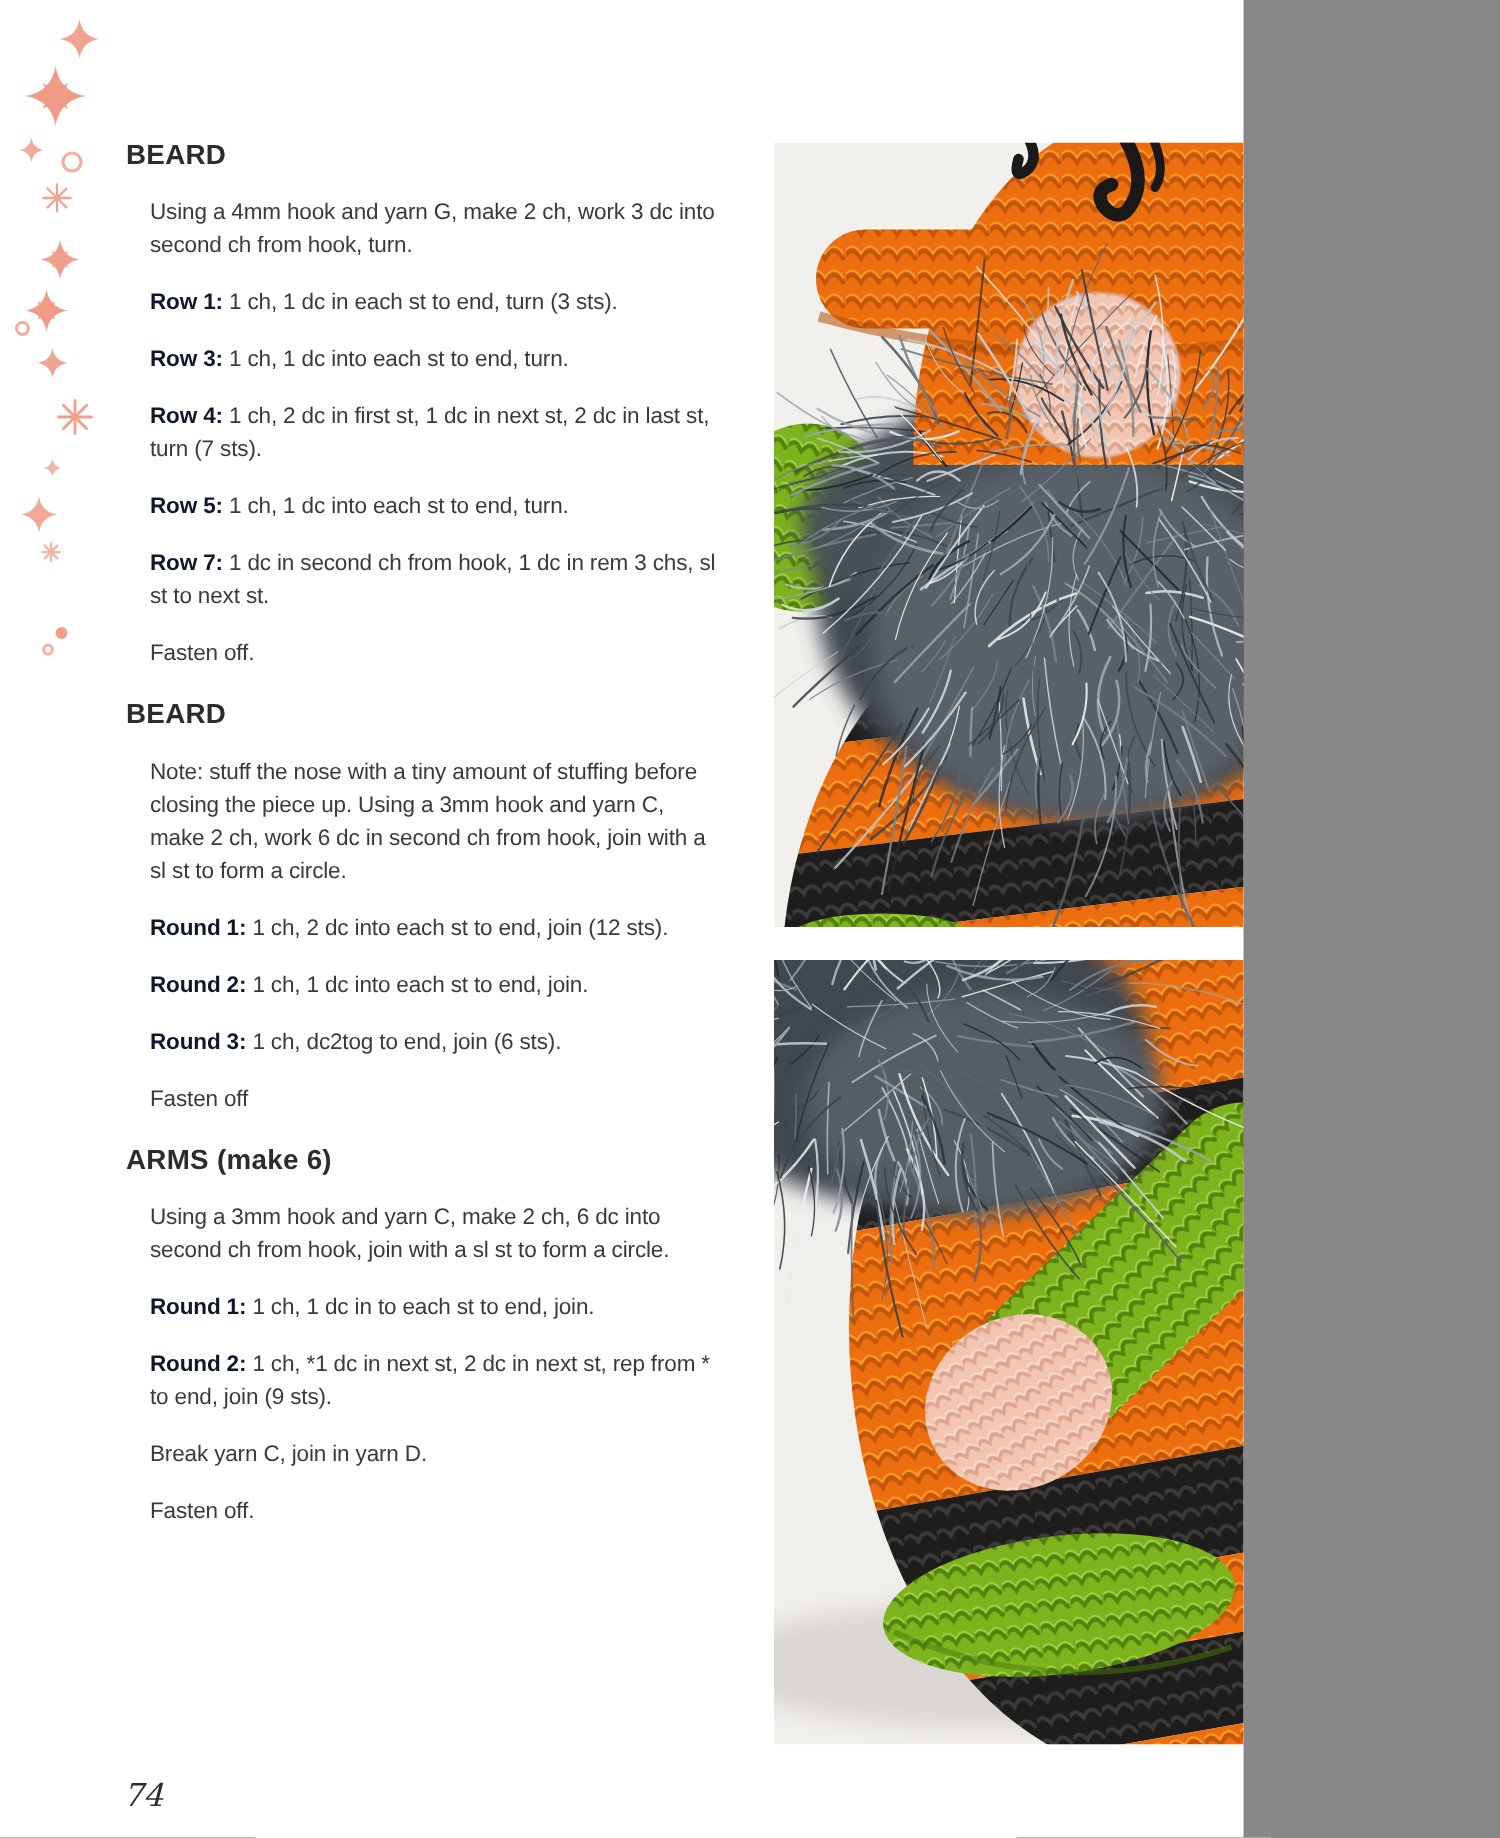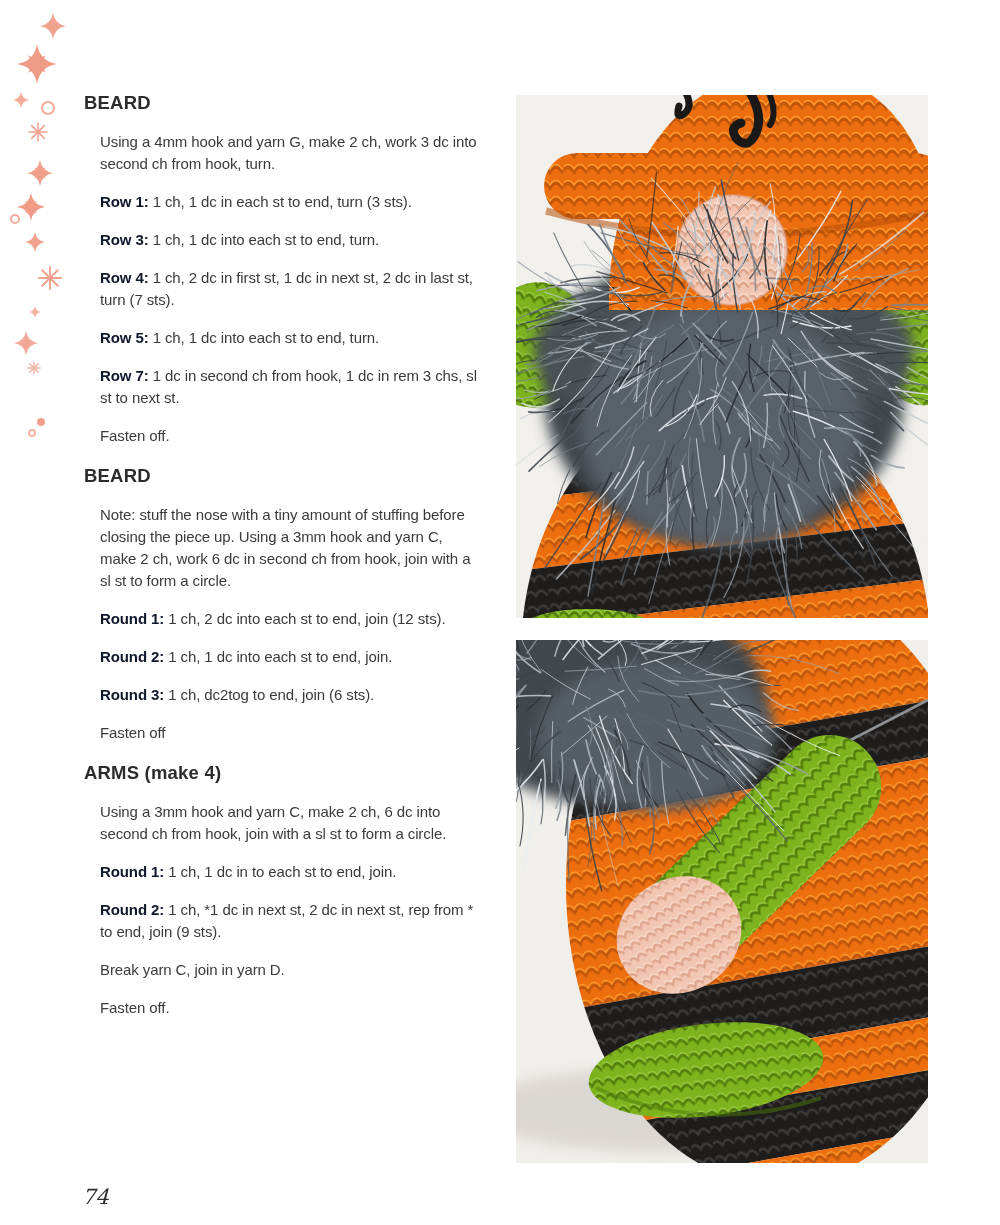--- a/index.html
+++ b/index.html
@@ -1,17 +1,17 @@
 <!DOCTYPE html>
 <html><head>
 <meta charset="utf-8">
 <style>
   html,body{margin:0;padding:0;background:#888;}
   .page{
-    position:relative;width:1000px;height:1225px;background:#ffffff;
+    position:relative;width:829px;height:1225px;background:#ffffff;
     overflow:hidden;font-family:"Liberation Sans",sans-serif;
   }
   .sparkles{position:absolute;left:0;top:0;}
   .text-col{
     position:absolute;left:84px;top:90px;width:412px;
     color:#3a3a3a;font-size:15px;line-height:22px;letter-spacing:-0.1px;
   }
   .text-col section{margin:0 0 14px 0;}
   .text-col h2{
     font-size:18.5px;line-height:25px;margin:0 0 3px 0;color:#2c2c2c;
@@ -109,21 +109,21 @@
       </section>
       <section>
         <h2>BEARD</h2>
         <p>Note: stuff the nose with a tiny amount of stuffing before closing the piece up. Using a 3mm hook and yarn C, make 2 ch, work 6 dc in second ch from hook, join with a sl st to form a circle.</p>
         <p><strong>Round 1:</strong> 1 ch, 2 dc into each st to end, join (12 sts).</p>
         <p><strong>Round 2:</strong> 1 ch, 1 dc into each st to end, join.</p>
         <p><strong>Round 3:</strong> 1 ch, dc2tog to end, join (6 sts).</p>
         <p>Fasten off</p>
       </section>
       <section>
-        <h2>ARMS (make 4)</h2>
+        <h2>ARMS (make 6)</h2>
         <p>Using a 3mm hook and yarn C, make 2 ch, 6 dc into second ch from hook, join with a sl st to form a circle.</p>
         <p><strong>Round 1:</strong> 1 ch, 1 dc in to each st to end, join.</p>
         <p><strong>Round 2:</strong> 1 ch, *1 dc in next st, 2 dc in next st, rep from * to end, join (9 sts).</p>
         <p>Break yarn C, join in yarn D.</p>
         <p>Fasten off.</p>
       </section>
     </main>
 
   <figure class="photo photo-top">
     <svg width="412" height="523" viewBox="0 0 412 523">

